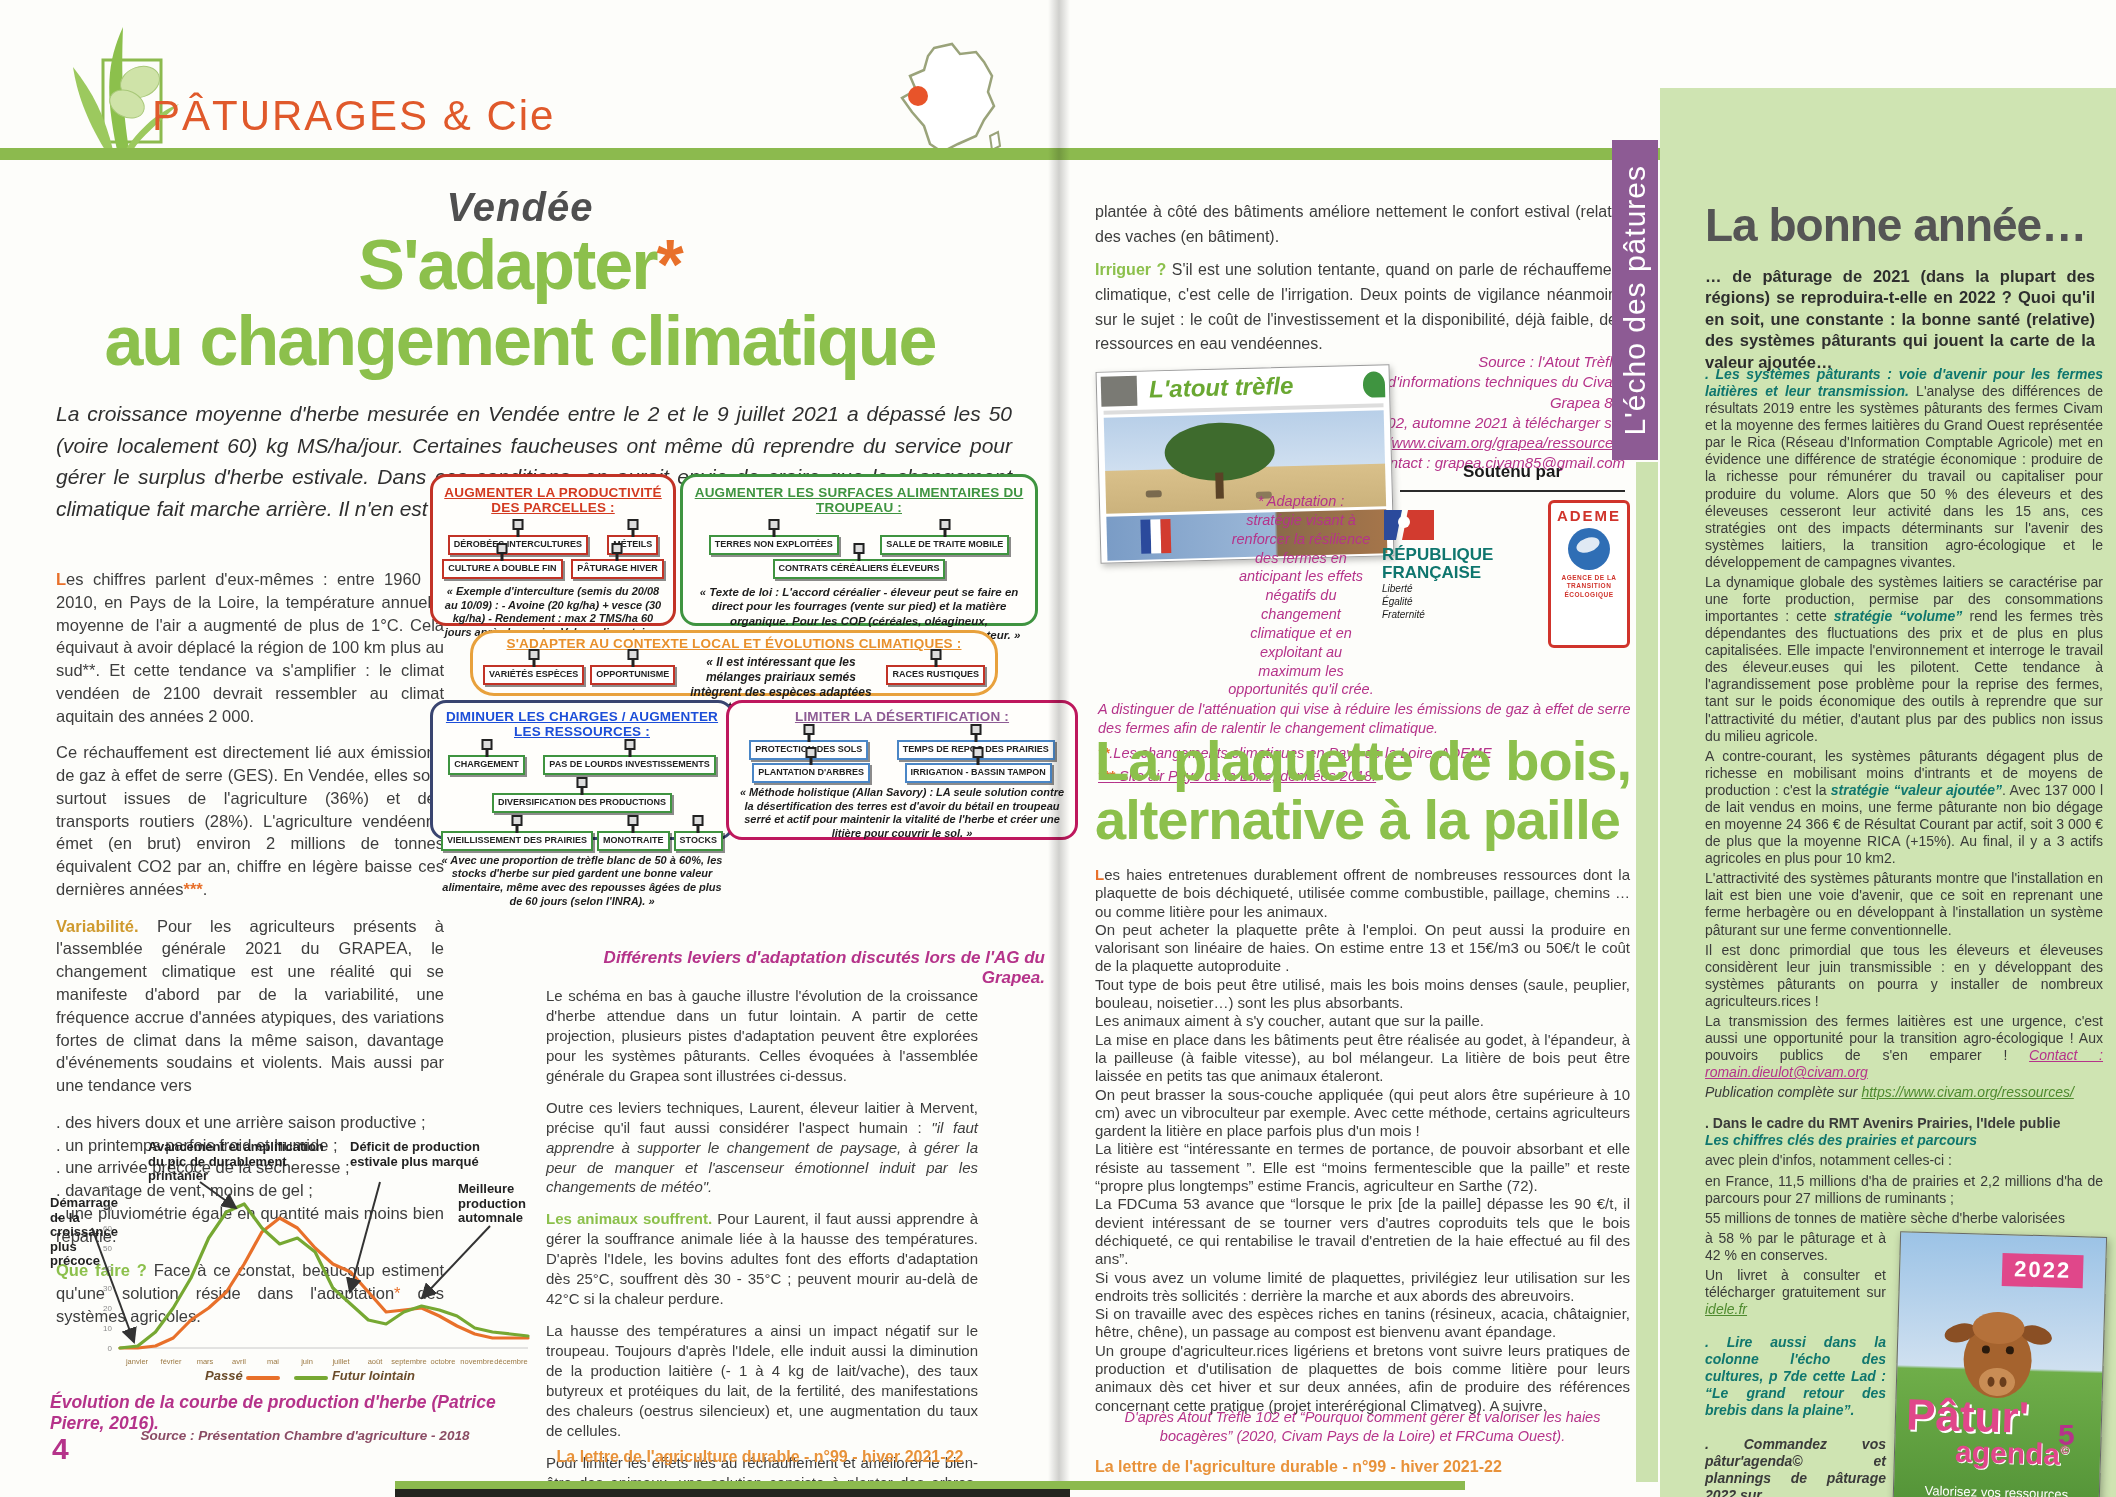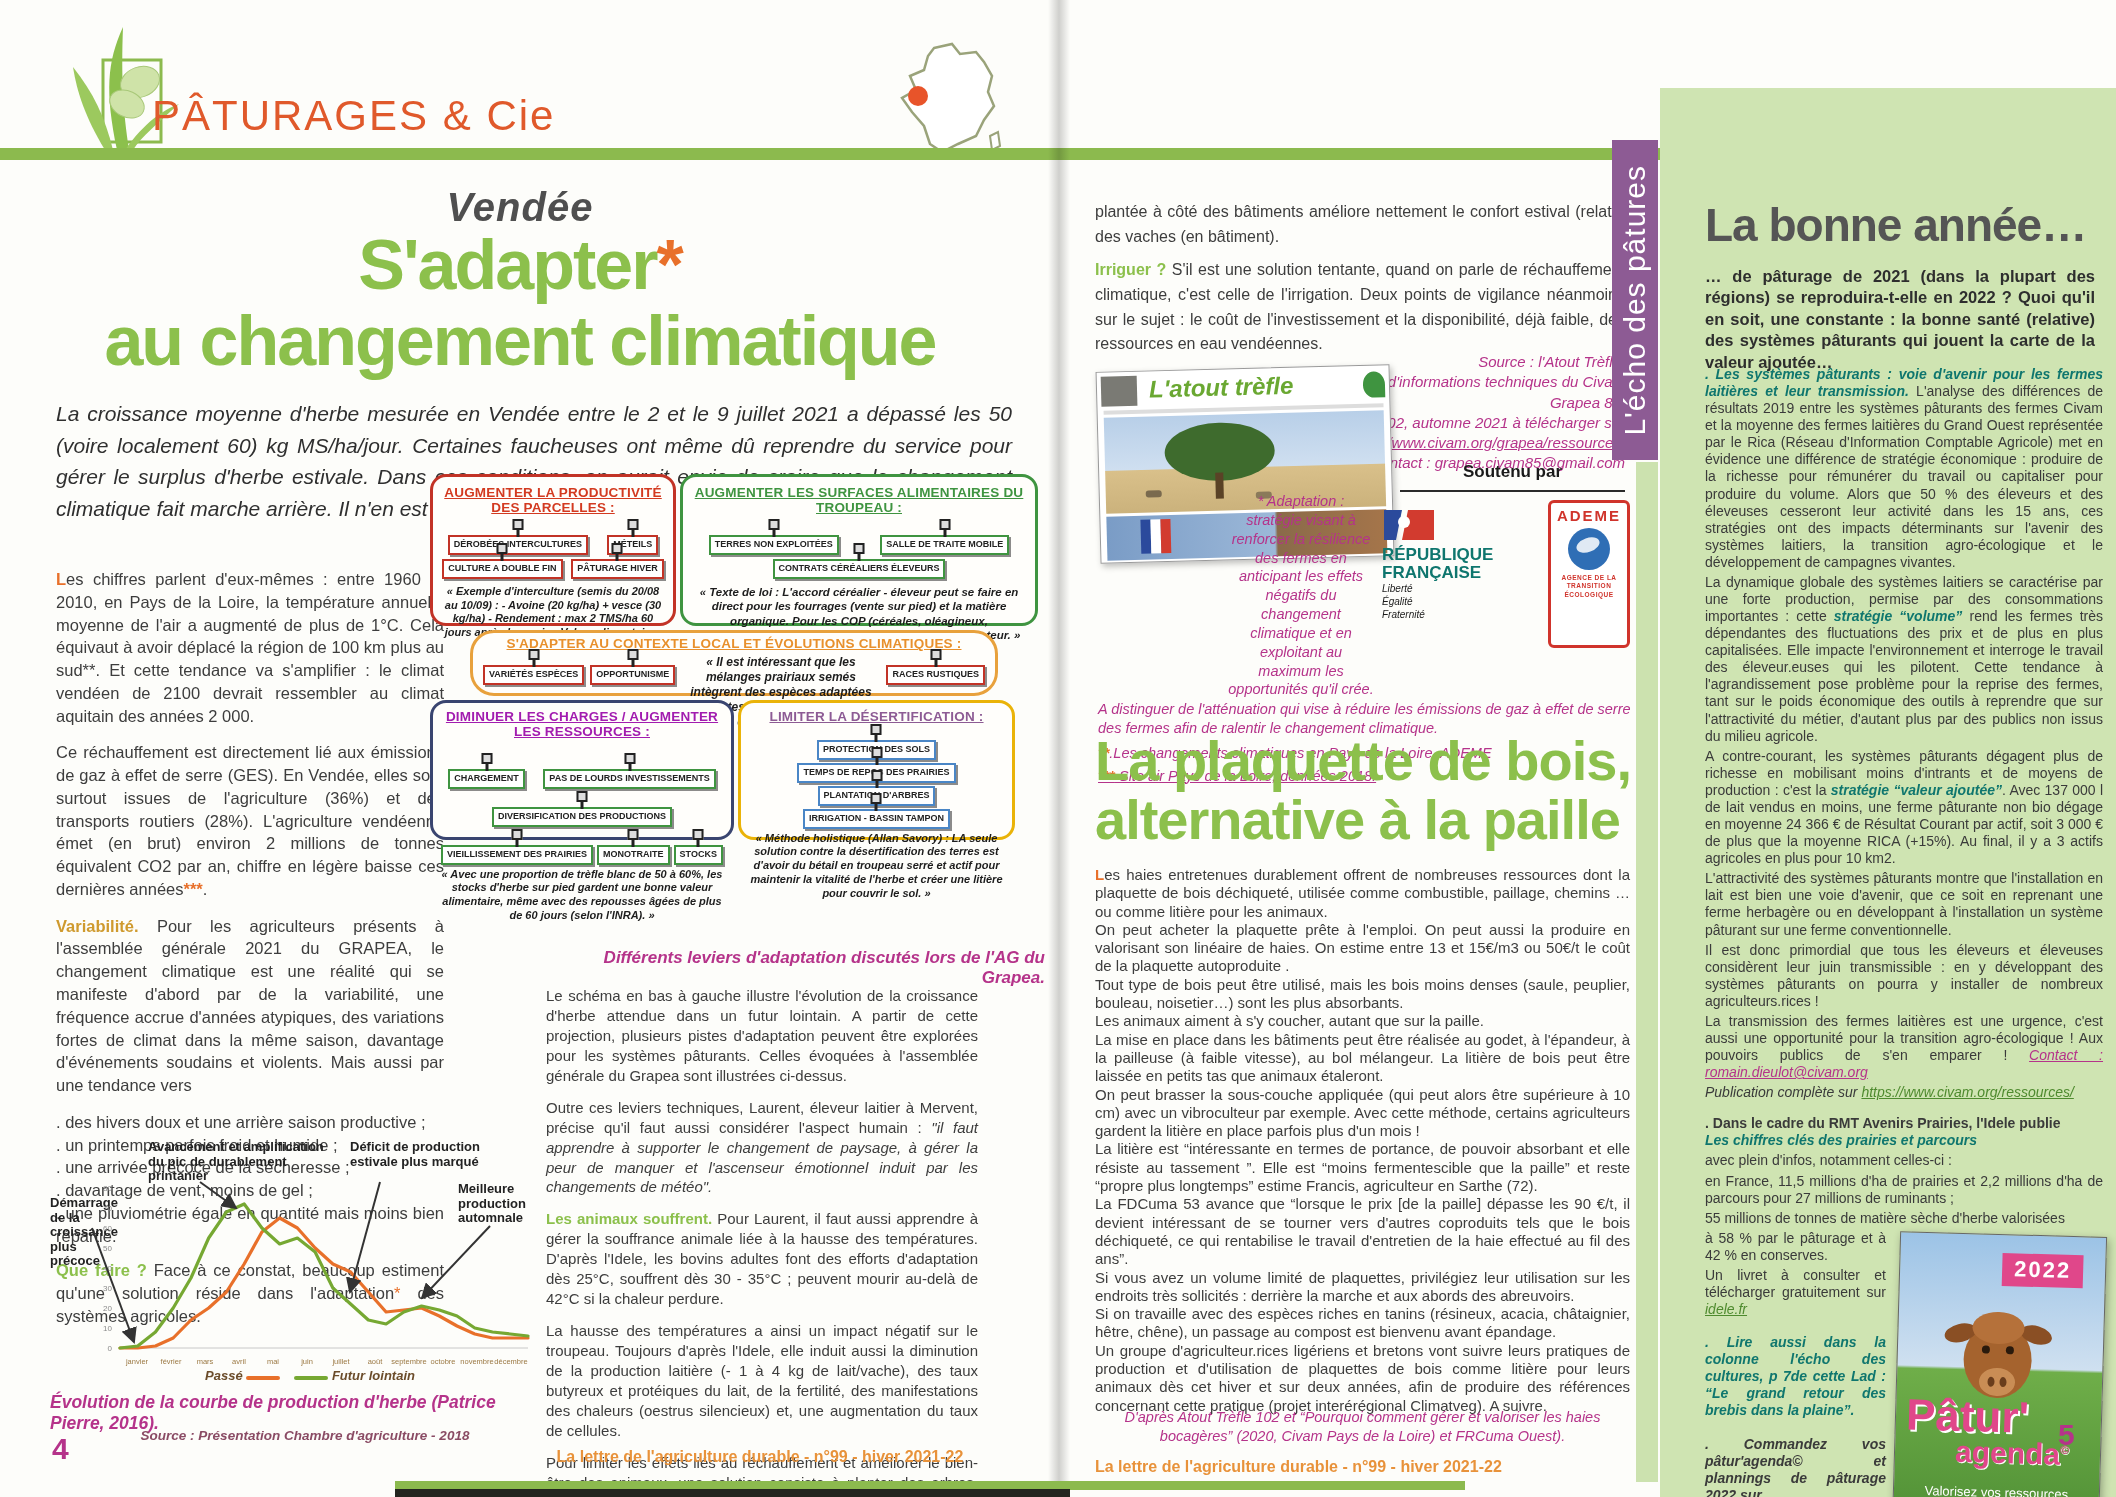--- a/index.html
+++ b/index.html
@@ -163,33 +163,33 @@
               <span class="chip">OPPORTUNISME</span>
             </div>
           <div class="dquote" style="flex:1;margin-top:4px;font-size:12px;">« Il est intéressant que les mélanges prairiaux semés intègrent des espèces adaptées aux fortes chaleurs. Ex : dactyle, fétuque élevée, lotier, luzerne. »</div>
           <div class="chiprow" style="padding-top:14px;flex:0 0 auto;">
               <span class="chip">RACES RUSTIQUES</span>
             </div>
         </div>
       </div>
 
       <div class="dbox" style="left:2px;top:228px;width:304px;height:140px;border:3px solid #3a4570;">
-        <div class="dhead" style="color:#a21caf;margin:0 0 16px;">DIMINUER LES CHARGES / AUGMENTER LES RESSOURCES :</div>
+        <div class="dhead" style="color:#1d4ed8;margin:0 0 2px;">DIMINUER LES CHARGES / AUGMENTER LES RESSOURCES :</div>
         <div class="chiprow" style="padding-top:14px;gap:18px 4px;">
             <span class="chip chip-green">CHARGEMENT</span>
             <span class="chip chip-green">PAS DE LOURDS INVESTISSEMENTS</span>
             <span class="chip chip-green">DIVERSIFICATION DES PRODUCTIONS</span>
             <span class="chip chip-green">VIEILLISSEMENT DES PRAIRIES</span>
             <span class="chip chip-green">MONOTRAITE</span>
             <span class="chip chip-green">STOCKS</span>
           </div>
         <div class="dquote" style="font-size:11px;margin-top:3px;">« Avec une proportion de trèfle blanc de 50 à 60%, les stocks d'herbe sur pied gardent une bonne valeur alimentaire, même avec des repousses âgées de plus de 60 jours (selon l'INRA). »</div>
       </div>
 
-      <div class="dbox" style="left:310px;top:228px;width:277px;height:140px;border:3px solid #eab308;">
+      <div class="dbox" style="left:298px;top:228px;width:352px;height:140px;border:3px solid #be185d;">
         <div class="dhead" style="color:#8d5b94;margin:0 0 2px;">LIMITER LA DÉSERTIFICATION :</div>
         <div class="chiprow" style="padding-top:14px;gap:3px 4px;">
             <span class="chip chip-blue">PROTECTION DES SOLS</span>
             <span class="chip chip-blue">TEMPS DE REPOS DES PRAIRIES</span>
             <span class="chip chip-blue">PLANTATION D'ARBRES</span>
             <span class="chip chip-blue">IRRIGATION - BASSIN TAMPON</span>
           </div>
         <div class="dquote" style="font-size:11px;margin-top:3px;">« Méthode holistique (Allan Savory) : LA seule solution contre la désertification des terres est d'avoir du bétail en troupeau serré et actif pour maintenir la vitalité de l'herbe et créer une litière pour couvrir le sol. »</div>
       </div>
     </div>

